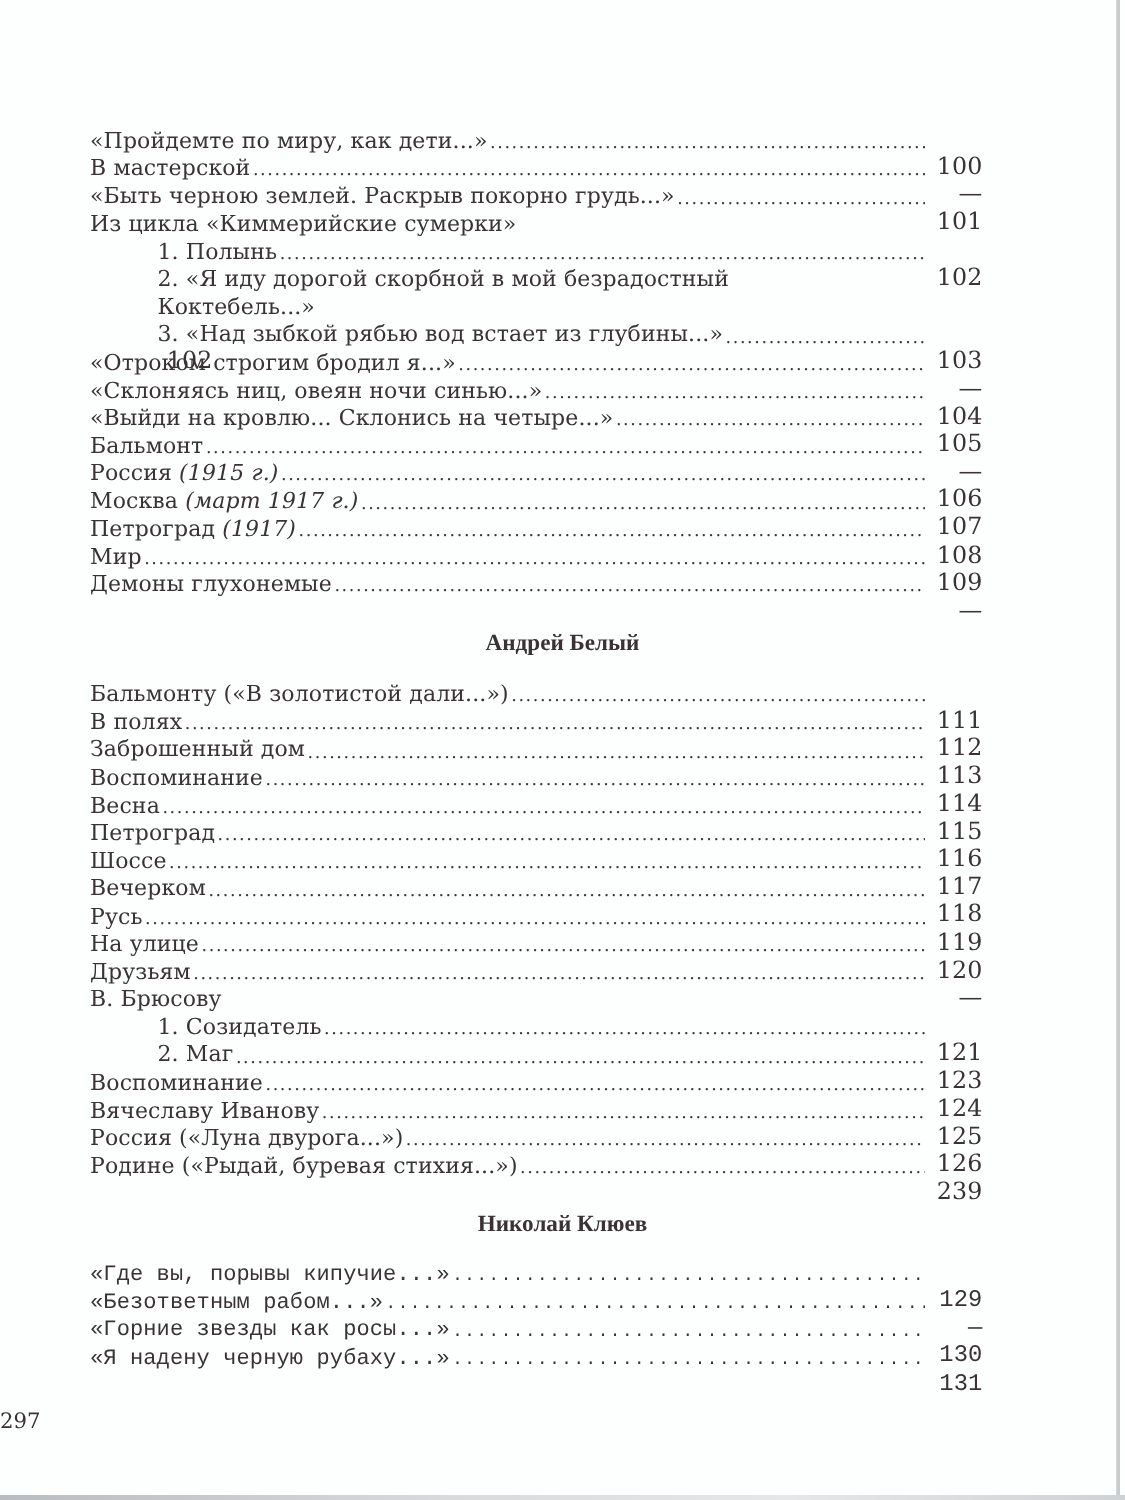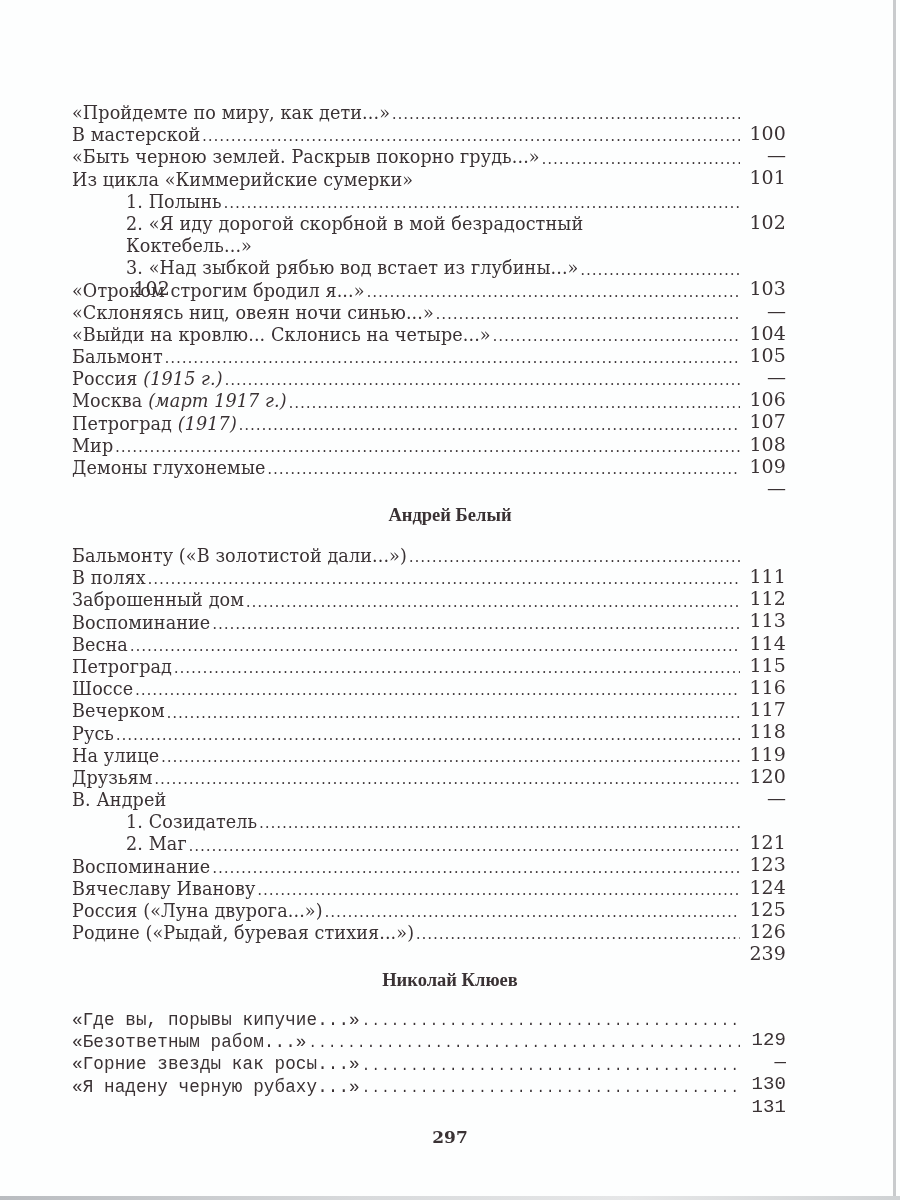--- a/index.html
+++ b/index.html
@@ -40,22 +40,22 @@
     }
     .row .p { flex: 0 0 auto; text-align: right; min-width: 44px; font-size: 19px; margin-top: 20px; }
     .row.nodots .dots::after { content: ""; }
     .row.indent { padding-left: 54px; }
     .row.cont { padding-left: 54px; flex-direction: column; }
     .heading {
       position: absolute; left: 0; width: 900px; text-align: center;
       font-weight: bold; font-size: 18.5px; font-family: Liberation Serif, serif;
     }
     .folio {
-      position: absolute; left: 0; width: 900px; text-align: center;
-      top: 1127px; font-weight: bold; font-size: 17px;
+      position: absolute; left: 0; width: 900px; 
+      top: 1127px; font-weight: normal; font-size: 17px;
     }
   </style>
 </head>
 <body>
 
 <div class="right-edge"></div>
 <div class="bottom-edge"></div>
 
 <div class="toc" style="top:102px;">
   <div class="row">
@@ -197,21 +197,21 @@
       <span class="t">На улице</span>
       <span class="dots"></span>
       <span class="p">120</span>
     </div>
   <div class="row">
       <span class="t">Друзьям</span>
       <span class="dots"></span>
       <span class="p">—</span>
     </div>
   <div class="row nodots">
-      <span class="t">В. Андрей</span>
+      <span class="t">В. Брюсову</span>
       <span class="dots"></span>
       <span class="p"></span>
     </div>
   <div class="row indent">
       <span class="t">1. Созидатель</span>
       <span class="dots"></span>
       <span class="p">121</span>
     </div>
   <div class="row indent">
       <span class="t">2. Маг</span>

